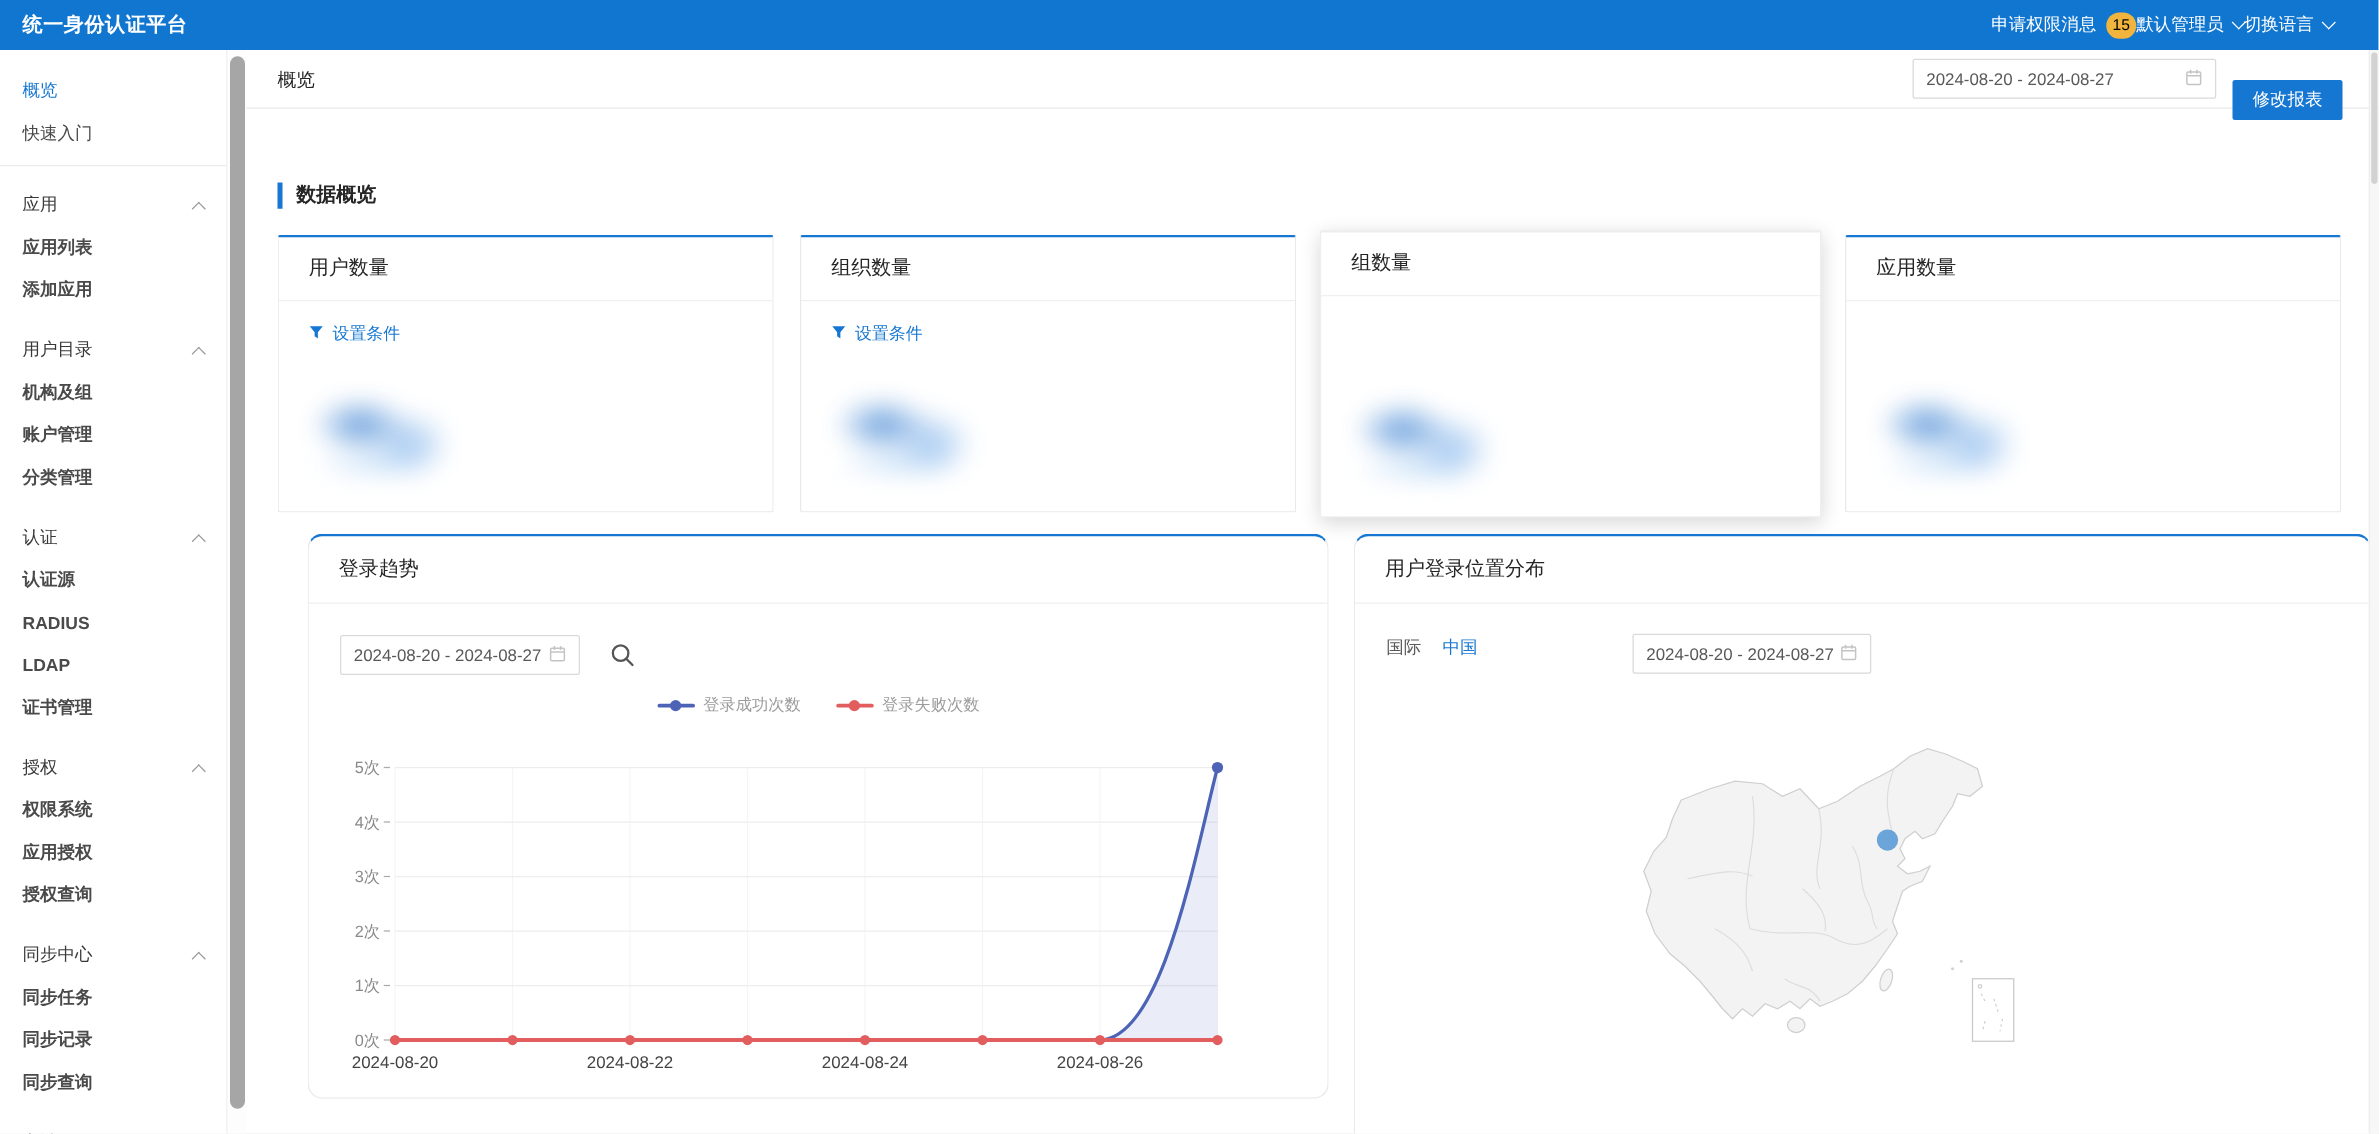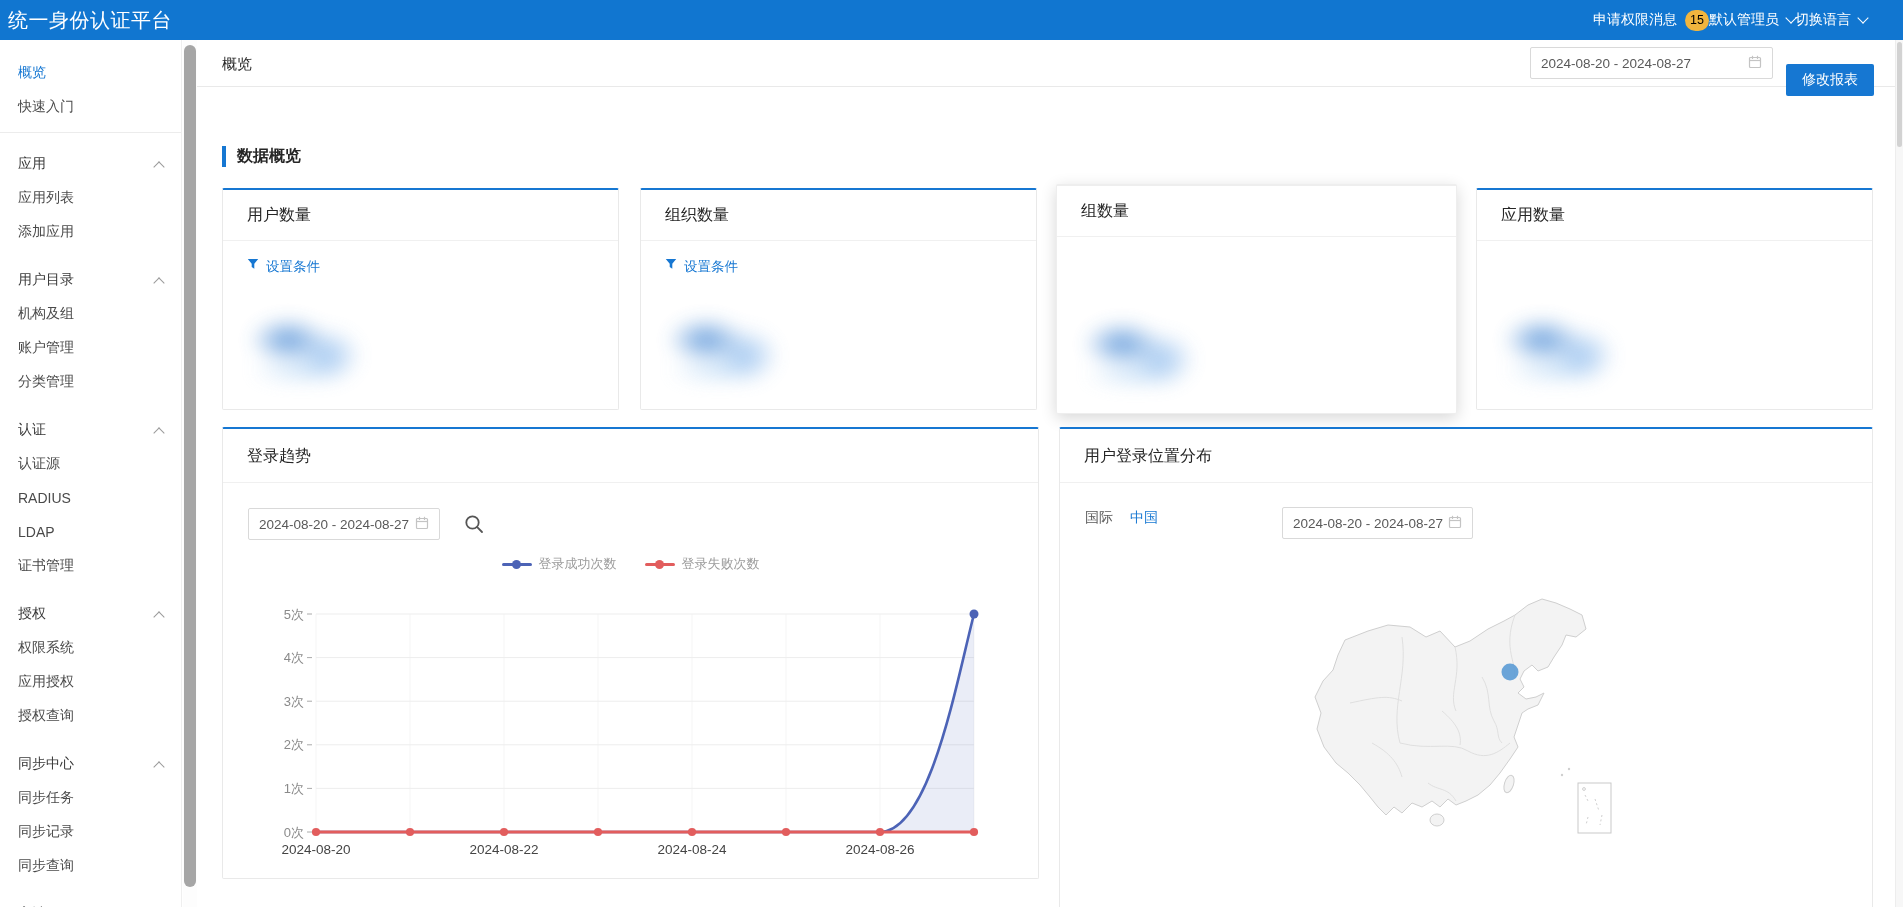--- a/index.html
+++ b/index.html
@@ -3,32 +3,32 @@
 <meta charset="utf-8">
 <style>
   html,body{margin:0;padding:0;background:#e9e9e9;}
   .stage{position:relative;width:1903px;height:907px;background:#fff;overflow:hidden;
          font-family:"Liberation Sans","DejaVu Sans",sans-serif;
          --header-bg:#1176d0;--accent:#1677d2;--badge-bg:#f1b53e;
          --success-line:#4c63b6;--fail-line:#e25d5d;--map-dot:#5b9bd5;}
   
   .header{position:absolute;left:0;top:0;right:0;height:40px;background:var(--header-bg);
           display:flex;align-items:center;color:#fff;z-index:30;}
-  .header-title{margin-left:8px;font-size:20px;font-weight:normal;letter-spacing:.5px;}
+  .header-title{margin-left:18px;font-size:16px;font-weight:bold;letter-spacing:.5px;}
   .header-nav{margin-left:auto;display:flex;align-items:center;padding-right:36px;font-size:14px;}
   .nav-item{display:flex;align-items:center;gap:8px;cursor:pointer;white-space:nowrap;}
   .badge{background:var(--badge-bg);border-radius:11px;min-width:24px;height:21px;display:flex;
          align-items:center;justify-content:center;font-size:12.5px;color:#000000;padding:0 5px;box-sizing:border-box;}
   .caret{width:7px;height:7px;border-right:1.6px solid #fff;border-bottom:1.6px solid #fff;
          transform:rotate(45deg);margin-top:-4px;}
   
   .sidebar{position:absolute;top:40px;left:0;width:182px;bottom:0;background:#fff;
            border-right:1px solid #efefef;padding-top:16px;box-sizing:border-box;font-size:14px;color:#4a4a4a;}
   .side-row{height:34px;display:flex;align-items:center;padding:0 18px;cursor:pointer;}
-  .side-row.sub{}
+  .side-row.sub{font-weight:bold;}
   .side-row.group{justify-content:space-between;margin-top:14px;color:#383838;}
   .side-row.active{color:var(--accent);}
   .side-divider{height:1px;background:#ececec;margin:8px 0;}
   .chev{width:7px;height:7px;border-right:1.4px solid #9a9a9a;border-bottom:1.4px solid #9a9a9a;}
   .chev.up{transform:rotate(-135deg);margin-top:5px;}
   .chev.down{transform:rotate(45deg);margin-top:-3px;}
   
   .main-scrollbar{position:absolute;left:183px;top:40px;width:14px;bottom:0;background:#fdfdfd;z-index:20;}
   .main-scroll-thumb{position:absolute;left:1px;top:5px;width:12px;height:842px;background:#a6a6a6;border-radius:7px;}
   .right-scrollbar{position:absolute;right:0;top:40px;width:7px;bottom:0;background:#f7f7f7;border-left:1px solid #ededed;z-index:20;}
@@ -43,29 +43,29 @@
             font-size:14px;border:none;border-radius:2px;display:flex;align-items:center;justify-content:center;cursor:pointer;}
   
   .section-head{position:absolute;left:222px;top:146px;display:flex;align-items:flex-end;gap:11px;}
   .section-bar{width:4px;height:21px;background:var(--accent);}
   .section-title{font-size:16px;font-weight:600;color:#262626;}
   
   .card{position:absolute;background:#fff;border:1px solid #e9e9e9;border-top:2px solid var(--accent);
         border-radius:2px;box-sizing:border-box;}
   .card.elevated{box-shadow:0 4px 16px rgba(0,0,0,.16);border-color:#eee;}
   .card-head{height:50px;line-height:50px;padding:0 24px;font-size:16px;color:#262626;border-bottom:1px solid #f0f0f0;}
-  .card-filter{display:flex;align-items:flex-start;gap:7px;color:var(--accent);font-size:13.5px;margin:17px 0 0 24px;cursor:pointer;width:fit-content;}
+  .card-filter{display:flex;align-items:center;gap:7px;color:var(--accent);font-size:13.5px;margin:17px 0 0 24px;cursor:pointer;width:fit-content;}
   .blur-blob{position:absolute;left:26px;bottom:26px;width:112px;height:66px;filter:blur(9px);opacity:.85;
      background:
        radial-gradient(closest-side at 35% 35%, rgba(60,130,210,.95), rgba(60,130,210,0)),
        radial-gradient(closest-side at 70% 58%, rgba(130,180,235,.9), rgba(130,180,235,0)),
        radial-gradient(closest-side at 45% 82%, rgba(185,216,245,.95), rgba(185,216,245,0));}
   
   .panel{position:absolute;background:#fff;border:1px solid #e9e9e9;border-top:2px solid var(--accent);
-         border-radius:2px;box-sizing:border-box;}
+         border-radius:12px;box-sizing:border-box;margin-left:24px;}
   .panel-head{height:53px;line-height:53px;padding:0 24px;font-size:16px;color:#262626;border-bottom:1px solid #f0f0f0;}
   .trend-date{left:25px;top:79px;width:192px;}
   .search-btn{position:absolute;left:240px;top:84px;width:24px;height:24px;cursor:pointer;}
   .legend{position:absolute;left:0;right:0;top:126px;display:flex;justify-content:center;gap:28px;}
   .legend-item{display:flex;align-items:center;gap:7px;cursor:pointer;}
   .legend-marker{position:relative;width:30px;height:9px;}
   .legend-line{position:absolute;left:0;top:3px;width:30px;height:3.5px;border-radius:2px;}
   .legend-dot{position:absolute;left:10.5px;top:0;width:9px;height:9px;border-radius:50%;}
   .legend-label{font-size:13px;color:#9b9b9b;}
   .map-tabs{position:absolute;left:25px;top:80px;display:flex;gap:17px;font-size:14px;color:#595959;}

